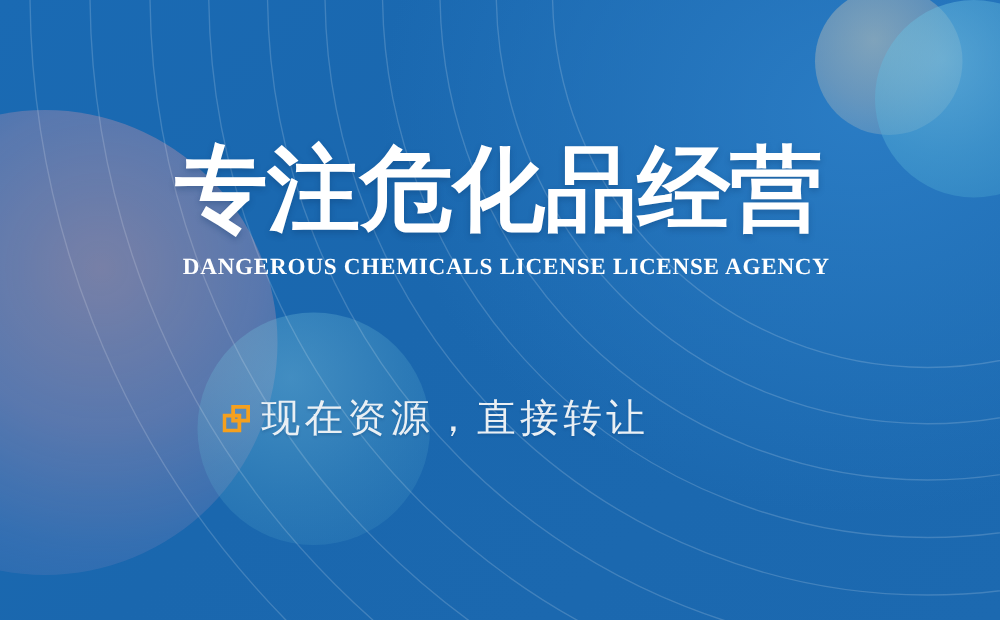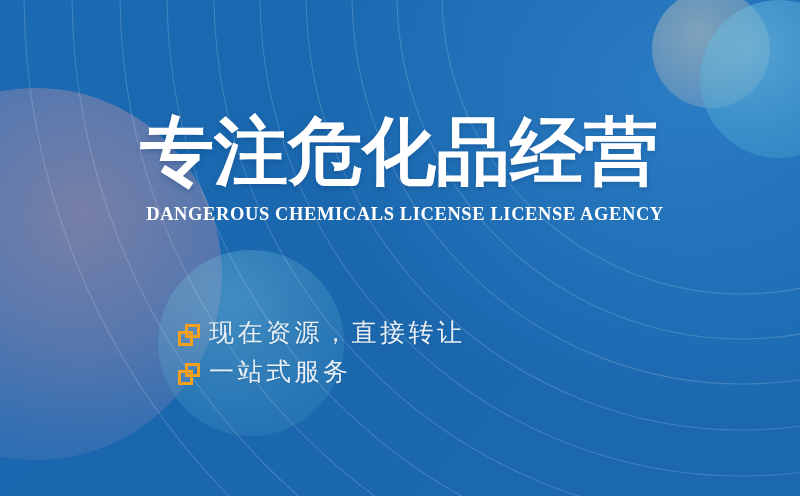--- a/index.html
+++ b/index.html
@@ -77,24 +77,23 @@
   }
 
   .bullets{position:absolute;left:178px;top:316px;}
   .bullet-row{
     display:flex;align-items:center;height:38px;margin-bottom:1px;
   }
   .bullet-icon{
     flex:0 0 auto;width:22px;height:22px;margin-right:9px;position:relative;
   }
   .bullet-text{
-    font-size:25px;line-height:30px;color:#e9eff4;
+    font-size:31px;line-height:30px;color:#e9eff4;
     letter-spacing:3.5px;white-space:nowrap;
     text-shadow:0 1px 2px rgba(10,50,95,0.22);
-    font-family:Liberation Mono, monospace;
   }
 </style>
 </head>
 <body>
 
 <div id="banner">
 
   <div class="blob blob-mauve"></div>
   <div class="blob blob-tan"></div>
   <div class="blob blob-cyan-tr"></div>
@@ -128,25 +127,16 @@
         <span class="bullet-icon">
           <svg width="22" height="22" viewBox="0 0 22 22">
             <rect x="8.5" y="1.5" width="12" height="11" fill="none" stroke="#F5A01E" stroke-width="3"></rect>
             <rect x="1.5" y="8.5" width="12" height="12" fill="none" stroke="#F5A01E" stroke-width="3"></rect>
           </svg>
         </span>
         <span class="bullet-text">现在资源，直接转让</span>
       </div>
 
 
-      <div class="bullet-row">
-        <span class="bullet-icon">
-          <svg width="22" height="22" viewBox="0 0 22 22">
-            <rect x="8.5" y="1.5" width="12" height="11" fill="none" stroke="#F5A01E" stroke-width="3"></rect>
-            <rect x="1.5" y="8.5" width="12" height="12" fill="none" stroke="#F5A01E" stroke-width="3"></rect>
-          </svg>
-        </span>
-        <span class="bullet-text">一站式服务</span>
-      </div>
 
     </div>
   </div>
 </div>
 
 </body></html>

